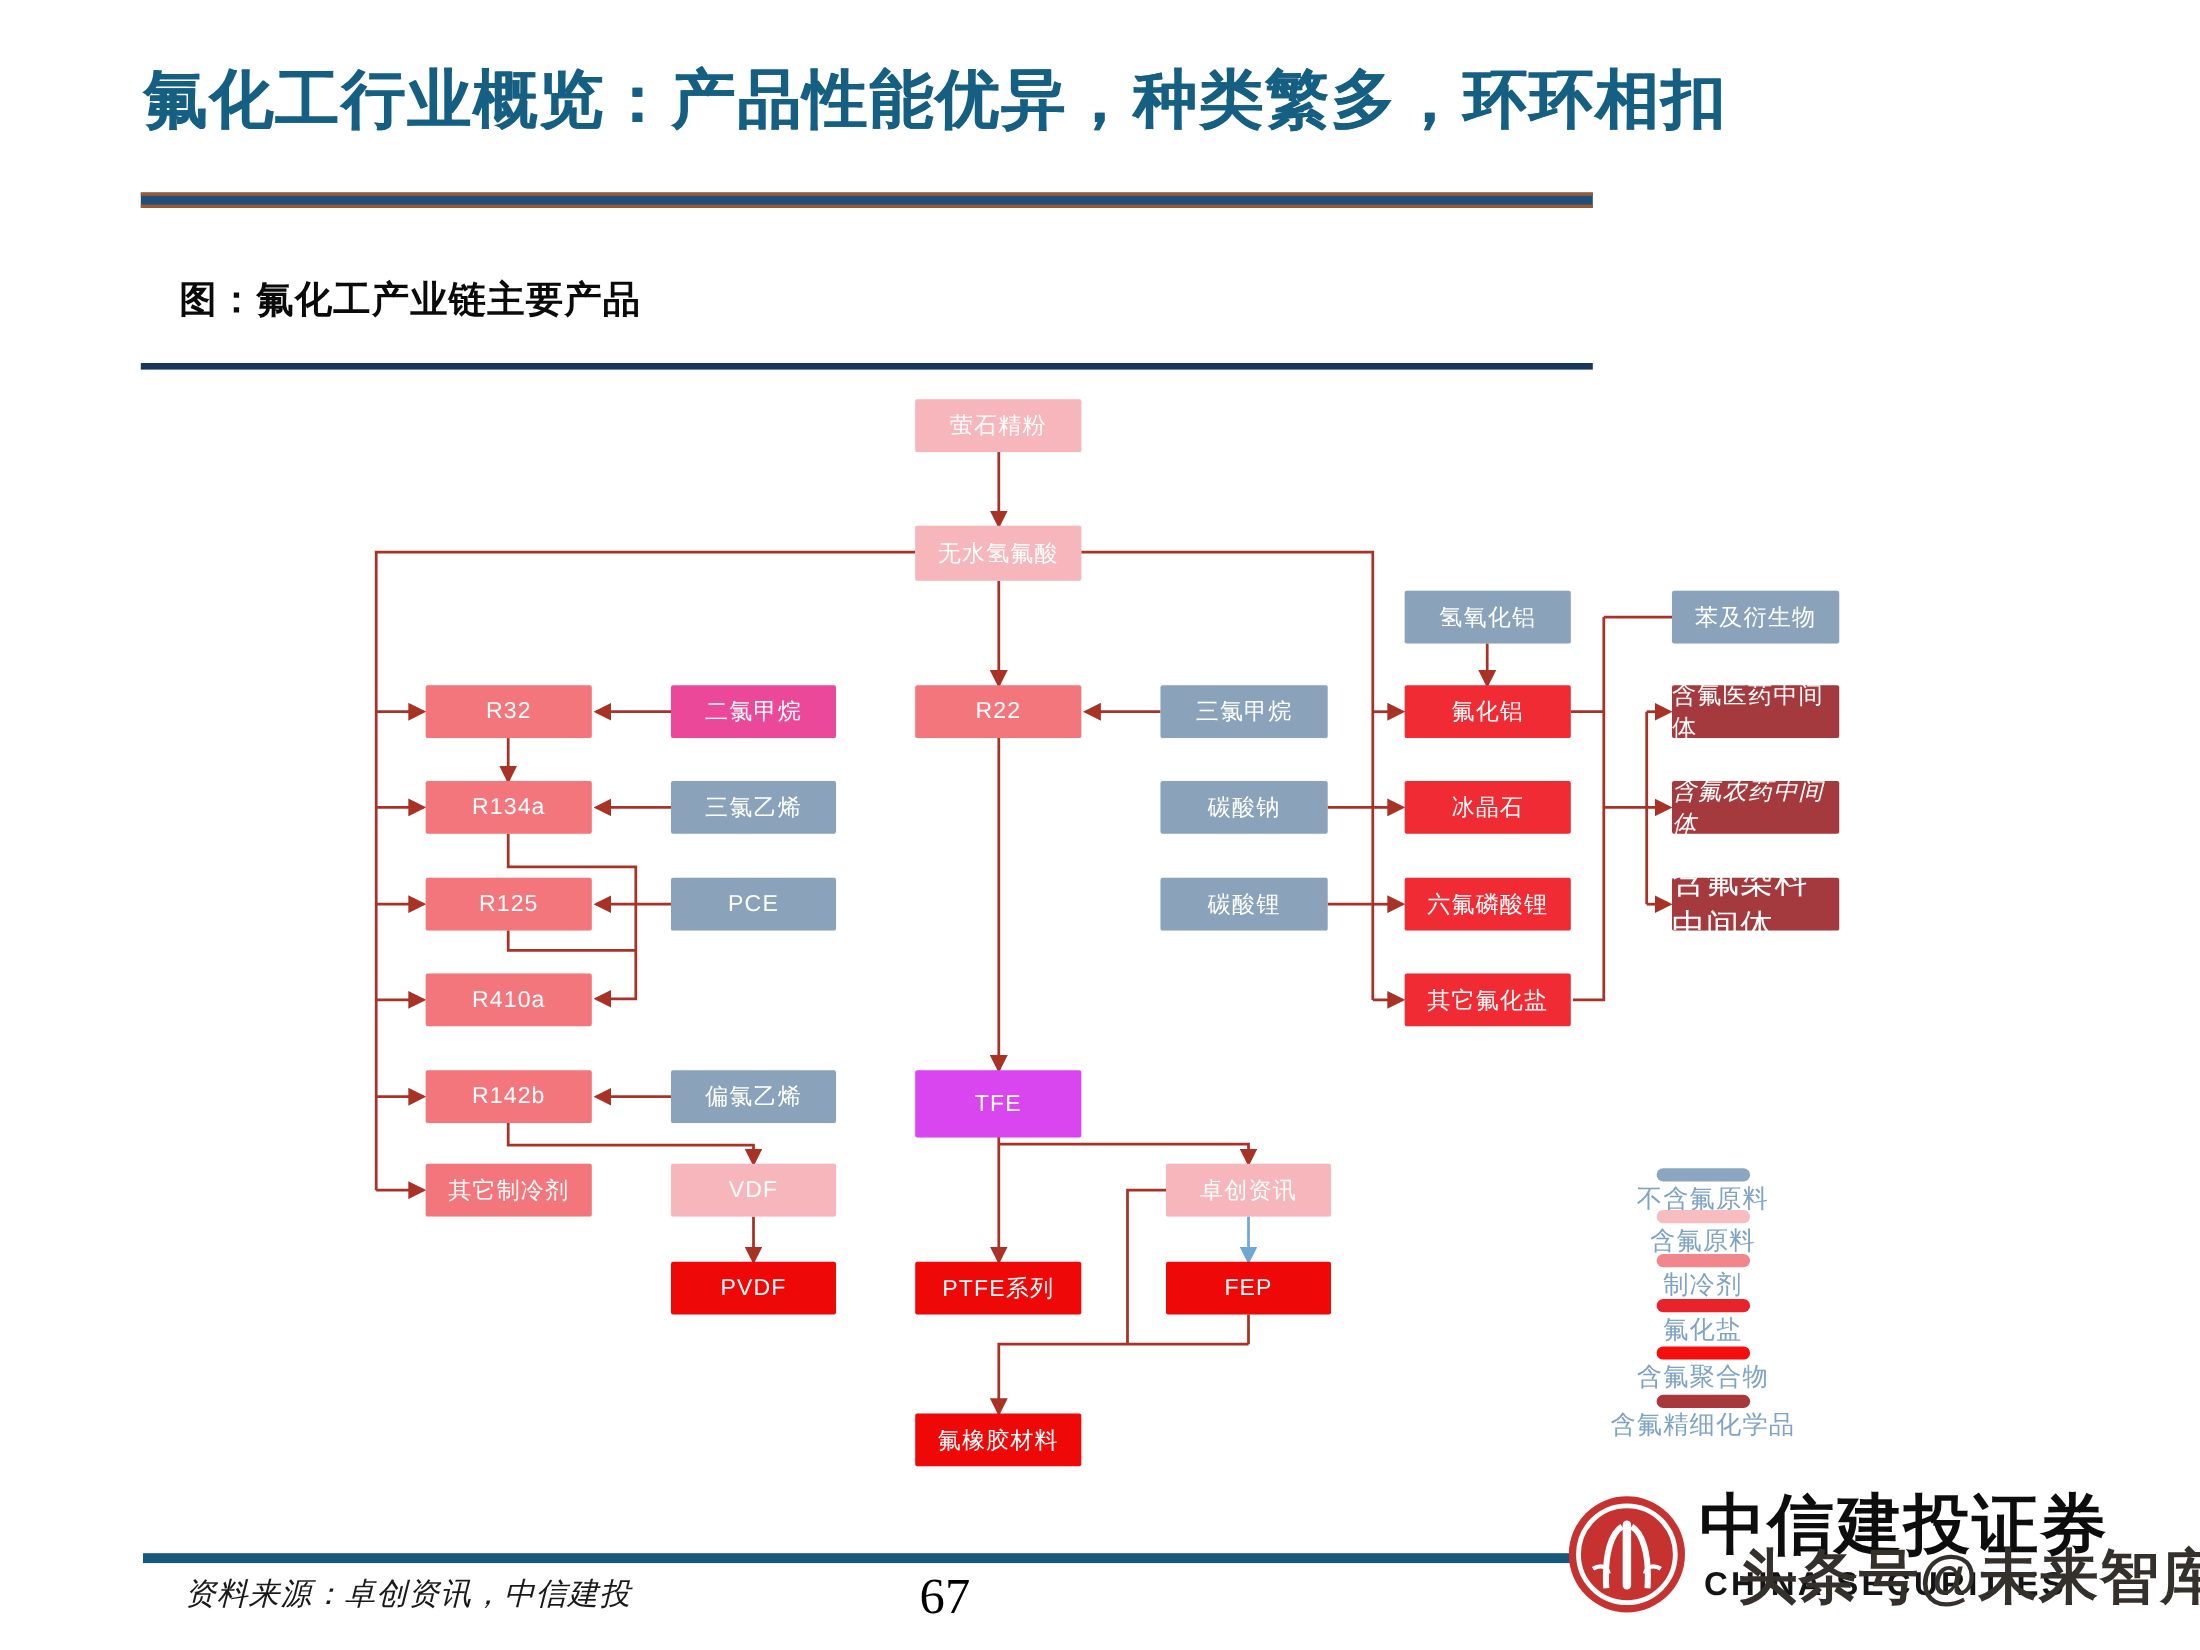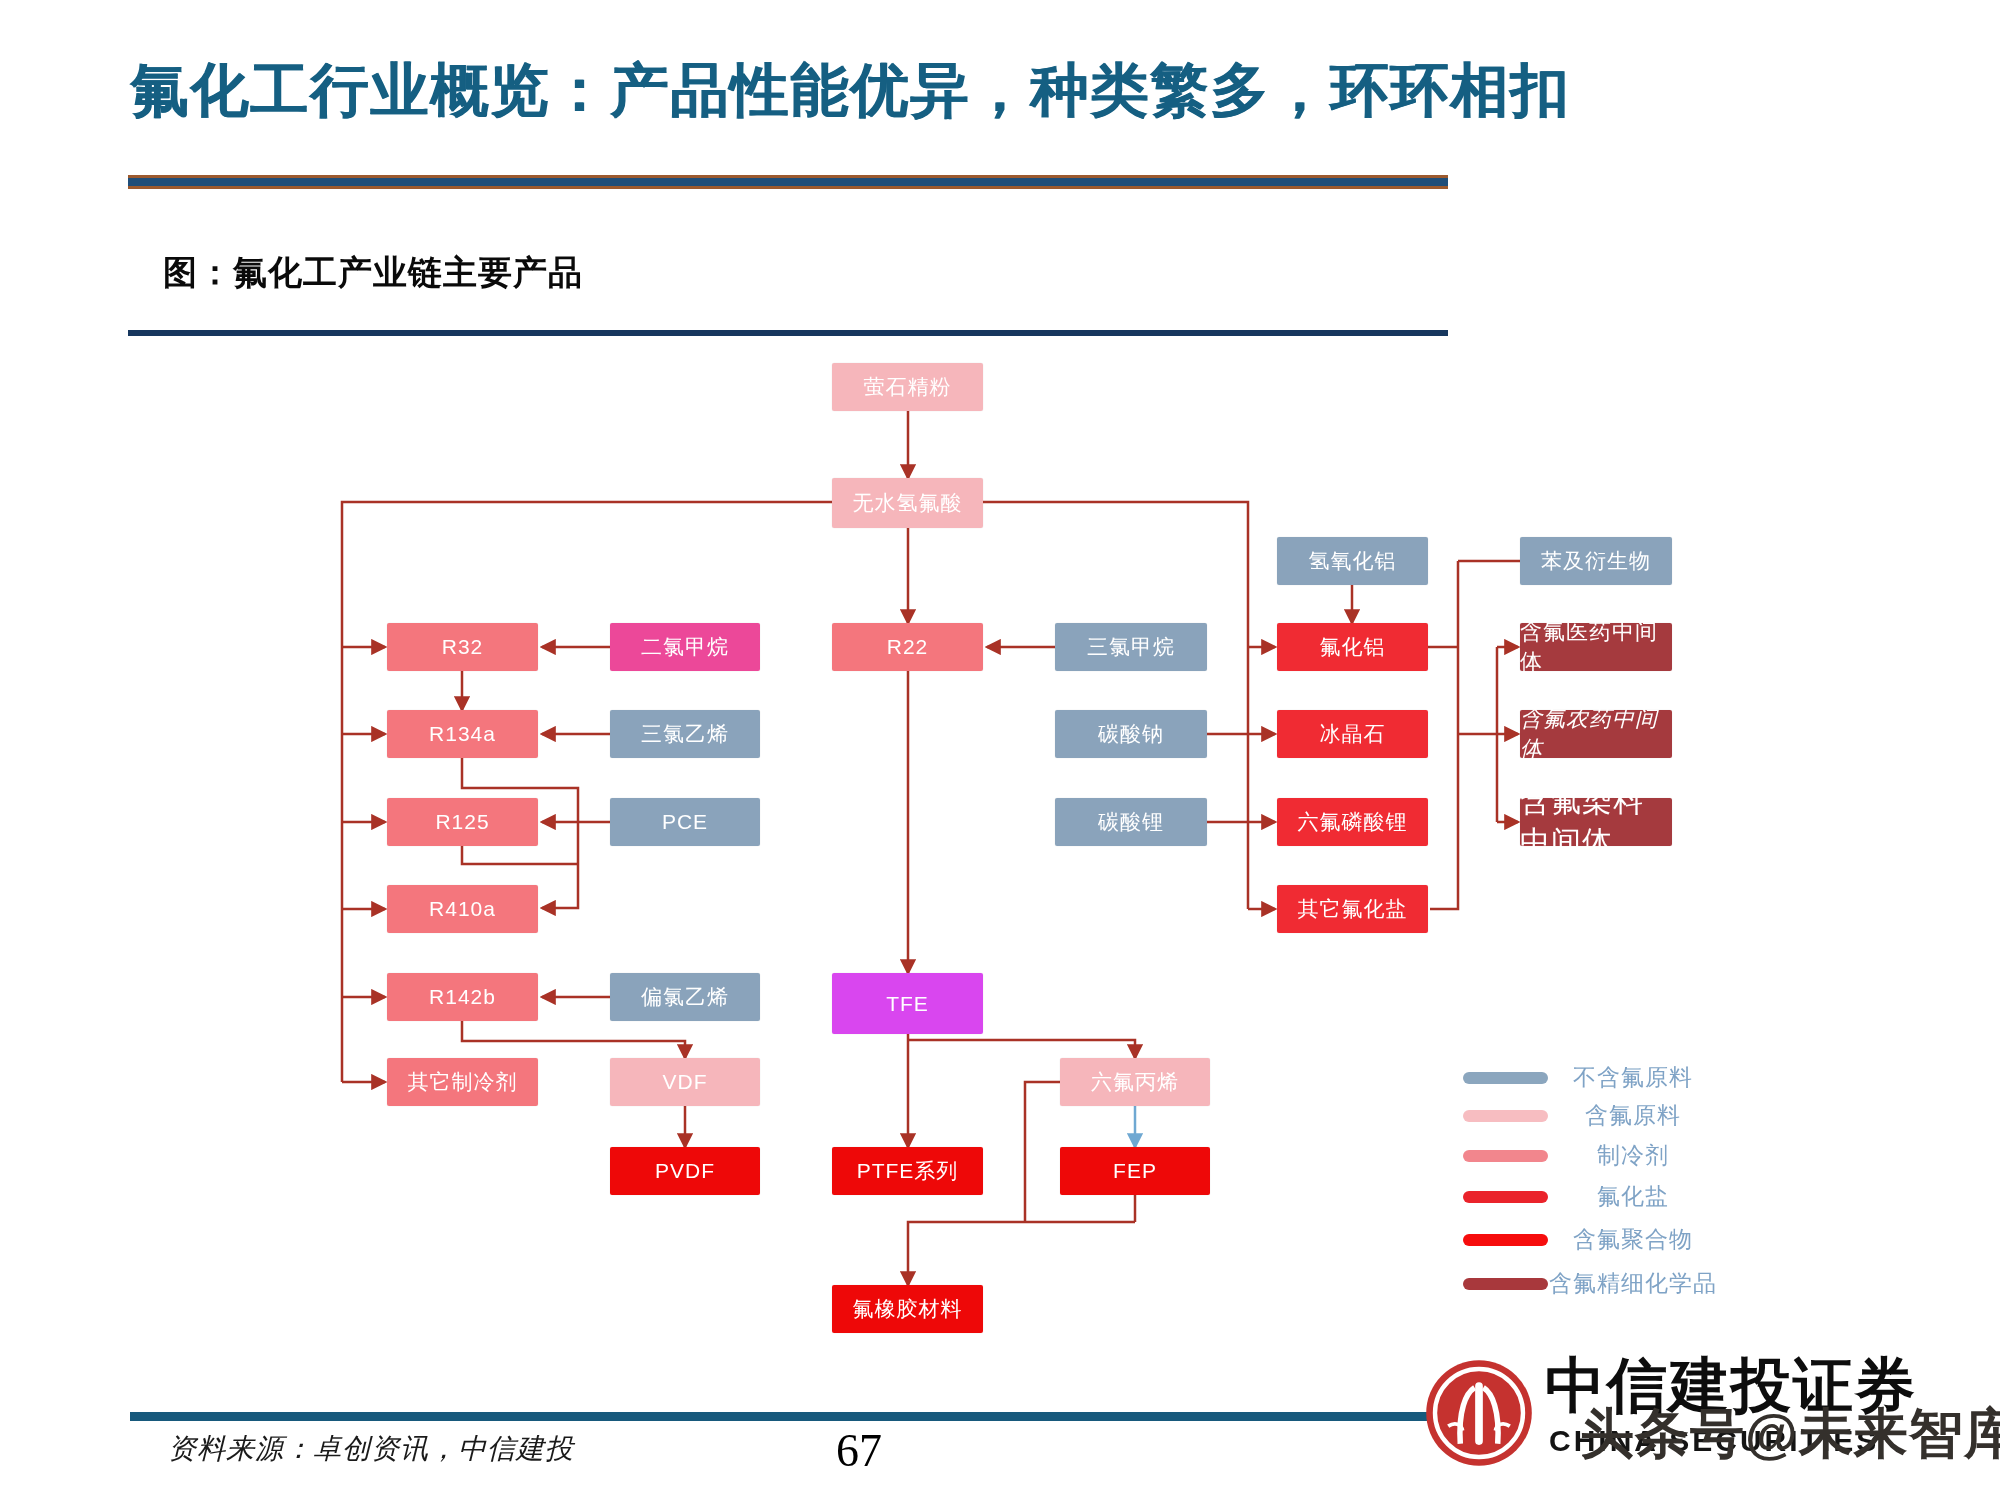--- a/index.html
+++ b/index.html
@@ -12,21 +12,21 @@
          border-top:3px solid #9C5A2E;border-bottom:3px solid #9C5A2E;}
   .caption{position:absolute;left:163px;top:250px;font-size:34px;font-weight:bold;color:#0a0a0a;
            letter-spacing:1px;}
   .rule2{position:absolute;left:128px;top:330px;width:1320px;height:6px;background:#17375E;}
 
   .node{position:absolute;display:flex;align-items:center;justify-content:center;
         color:#ffffff;font-size:21px;letter-spacing:1px;border-radius:2px;
         box-shadow:0 0 0 0.5px rgba(0,0,0,0.04);}
   #edge-svg{position:absolute;left:0;top:0;pointer-events:none;}
 
-  .legend-row{position:absolute;display:flex;align-items:center;}
+  .legend-row{position:absolute;display:flex;align-items:center;flex-direction:column;}
   .legend-swatch{width:85px;height:12px;border-radius:6px;flex:0 0 auto;}
   .legend-label{width:170px;text-align:center;font-size:23px;color:#7FA3C6;letter-spacing:1px;}
 
   .footer-bar{position:absolute;left:130px;top:1412px;width:1318px;height:9px;background:#17597C;}
   .source{position:absolute;left:168px;top:1430px;font-family:"Liberation Serif", serif;
           font-style:italic;font-size:28px;color:#1a1a1a;letter-spacing:1px;}
   .pagenum{position:absolute;left:836px;top:1424px;font-family:"Liberation Serif", serif;
            font-size:46px;color:#000;}
   .logo-emblem{position:absolute;left:1424px;top:1358px;width:110px;height:110px;}
   .brand-cn{position:absolute;left:1545px;top:1346px;font-family:"Liberation Serif", serif;
@@ -120,21 +120,21 @@
         <div class="node" style="left: 1055px; top: 798px; width: 152px; height: 48px; background: rgb(138, 163, 187);">碳酸锂</div>
         <div class="node" style="left: 1277px; top: 798px; width: 151px; height: 48px; background: rgb(240, 43, 51);">六氟磷酸锂</div>
         <div class="node" style="left: 1520px; top: 798px; width: 152px; height: 48px; background: rgb(165, 58, 62); font-size: 30px;">含氟染料中间体</div>
         <div class="node" style="left: 387px; top: 885px; width: 151px; height: 48px; background: rgb(244, 118, 125);">R410a</div>
         <div class="node" style="left: 1277px; top: 885px; width: 151px; height: 48px; background: rgb(240, 43, 51);">其它氟化盐</div>
         <div class="node" style="left: 387px; top: 973px; width: 151px; height: 48px; background: rgb(244, 118, 125);">R142b</div>
         <div class="node" style="left: 610px; top: 973px; width: 150px; height: 48px; background: rgb(138, 163, 187);">偏氯乙烯</div>
         <div class="node" style="left: 832px; top: 973px; width: 151px; height: 61px; background: #d946ef;">TFE</div>
         <div class="node" style="left: 387px; top: 1058px; width: 151px; height: 48px; background: rgb(244, 118, 125);">其它制冷剂</div>
         <div class="node" style="left: 610px; top: 1058px; width: 150px; height: 48px; background: rgb(246, 182, 187);">VDF</div>
-        <div class="node" style="left: 1060px; top: 1058px; width: 150px; height: 48px; background: rgb(246, 182, 187);">六氟丙烯</div>
+        <div class="node" style="left: 1060px; top: 1058px; width: 150px; height: 48px; background: rgb(246, 182, 187);">卓创资讯</div>
         <div class="node" style="left: 610px; top: 1147px; width: 150px; height: 48px; background: rgb(238, 8, 8);">PVDF</div>
         <div class="node" style="left: 832px; top: 1147px; width: 151px; height: 48px; background: rgb(238, 8, 8);">PTFE系列</div>
         <div class="node" style="left: 1060px; top: 1147px; width: 150px; height: 48px; background: rgb(238, 8, 8);">FEP</div>
         <div class="node" style="left: 832px; top: 1285px; width: 151px; height: 48px; background: rgb(238, 8, 8);">氟橡胶材料</div>
       </div>
     <div id="legend">
         <div class="legend-row" style="left: 1463px; top: 1062px;">
           <div class="legend-swatch" style="background: rgb(139, 166, 190);"></div>
           <div class="legend-label" style="color: rgb(127, 163, 198);">不含氟原料</div>
         </div>

